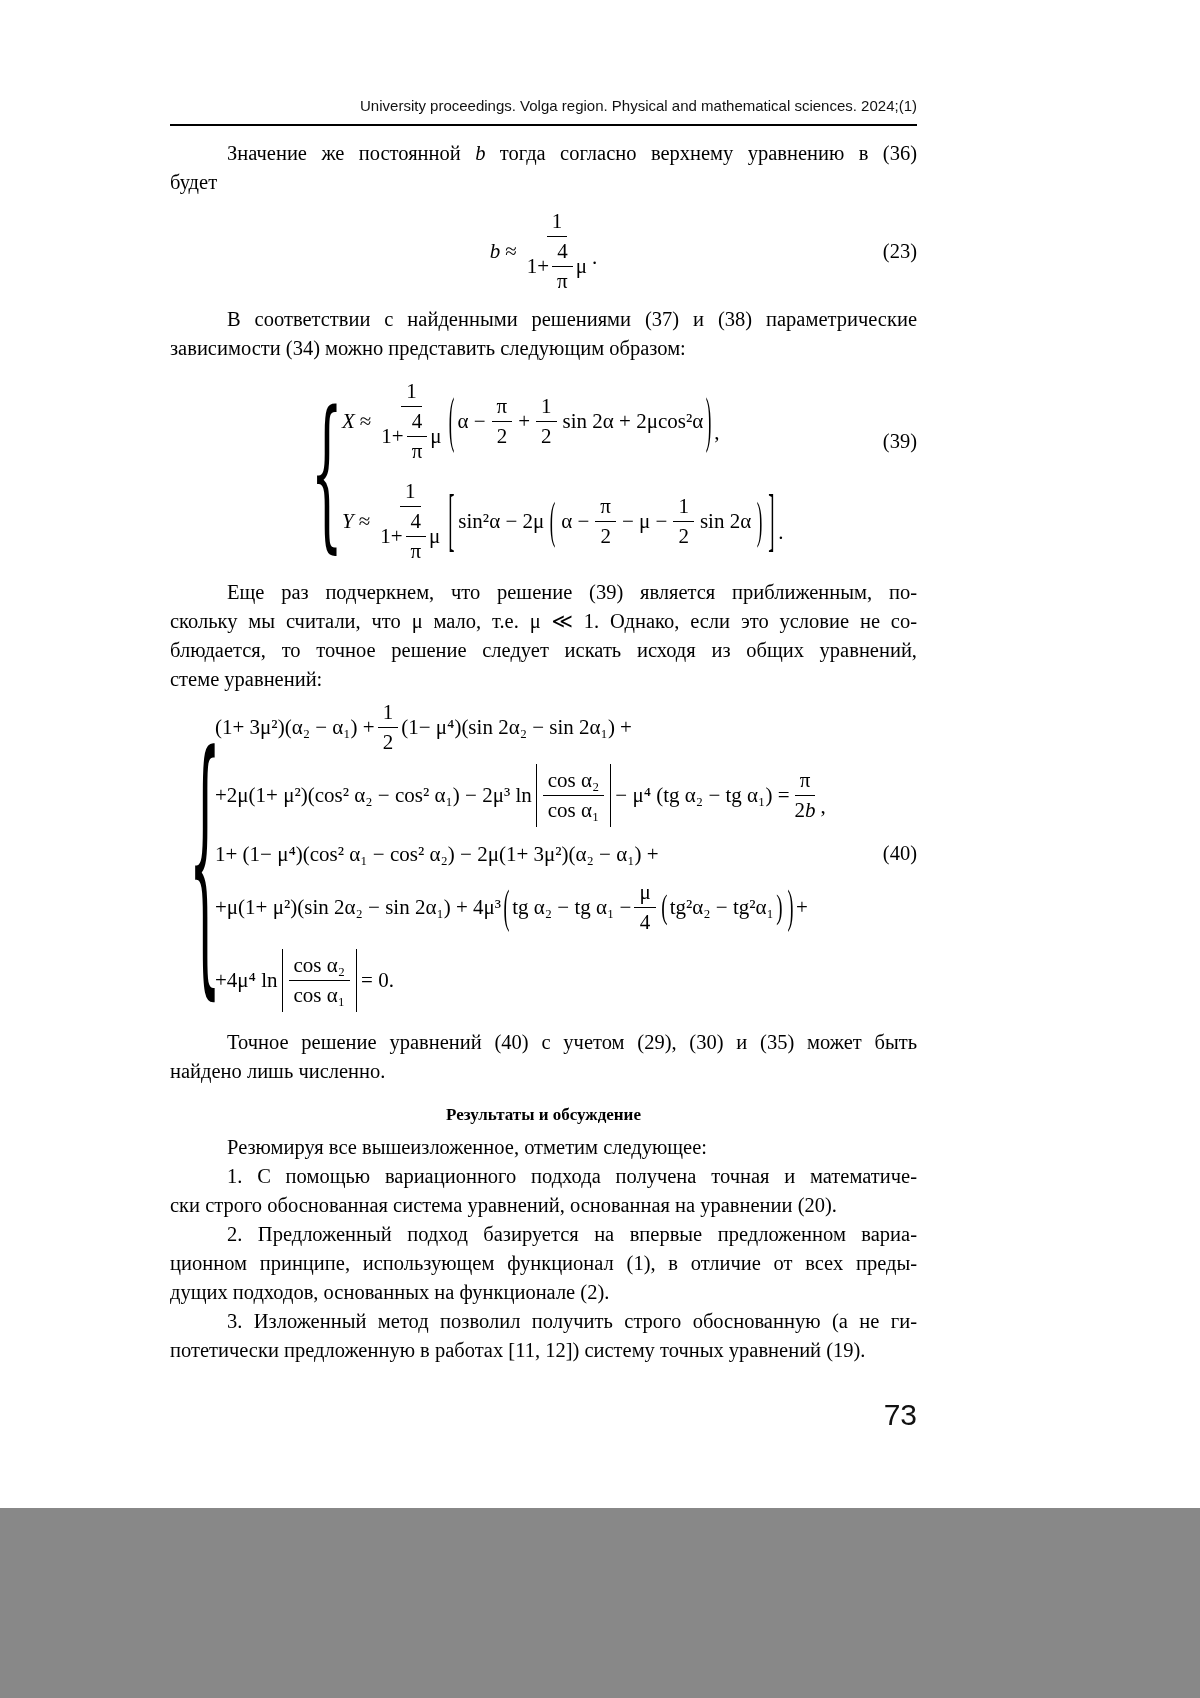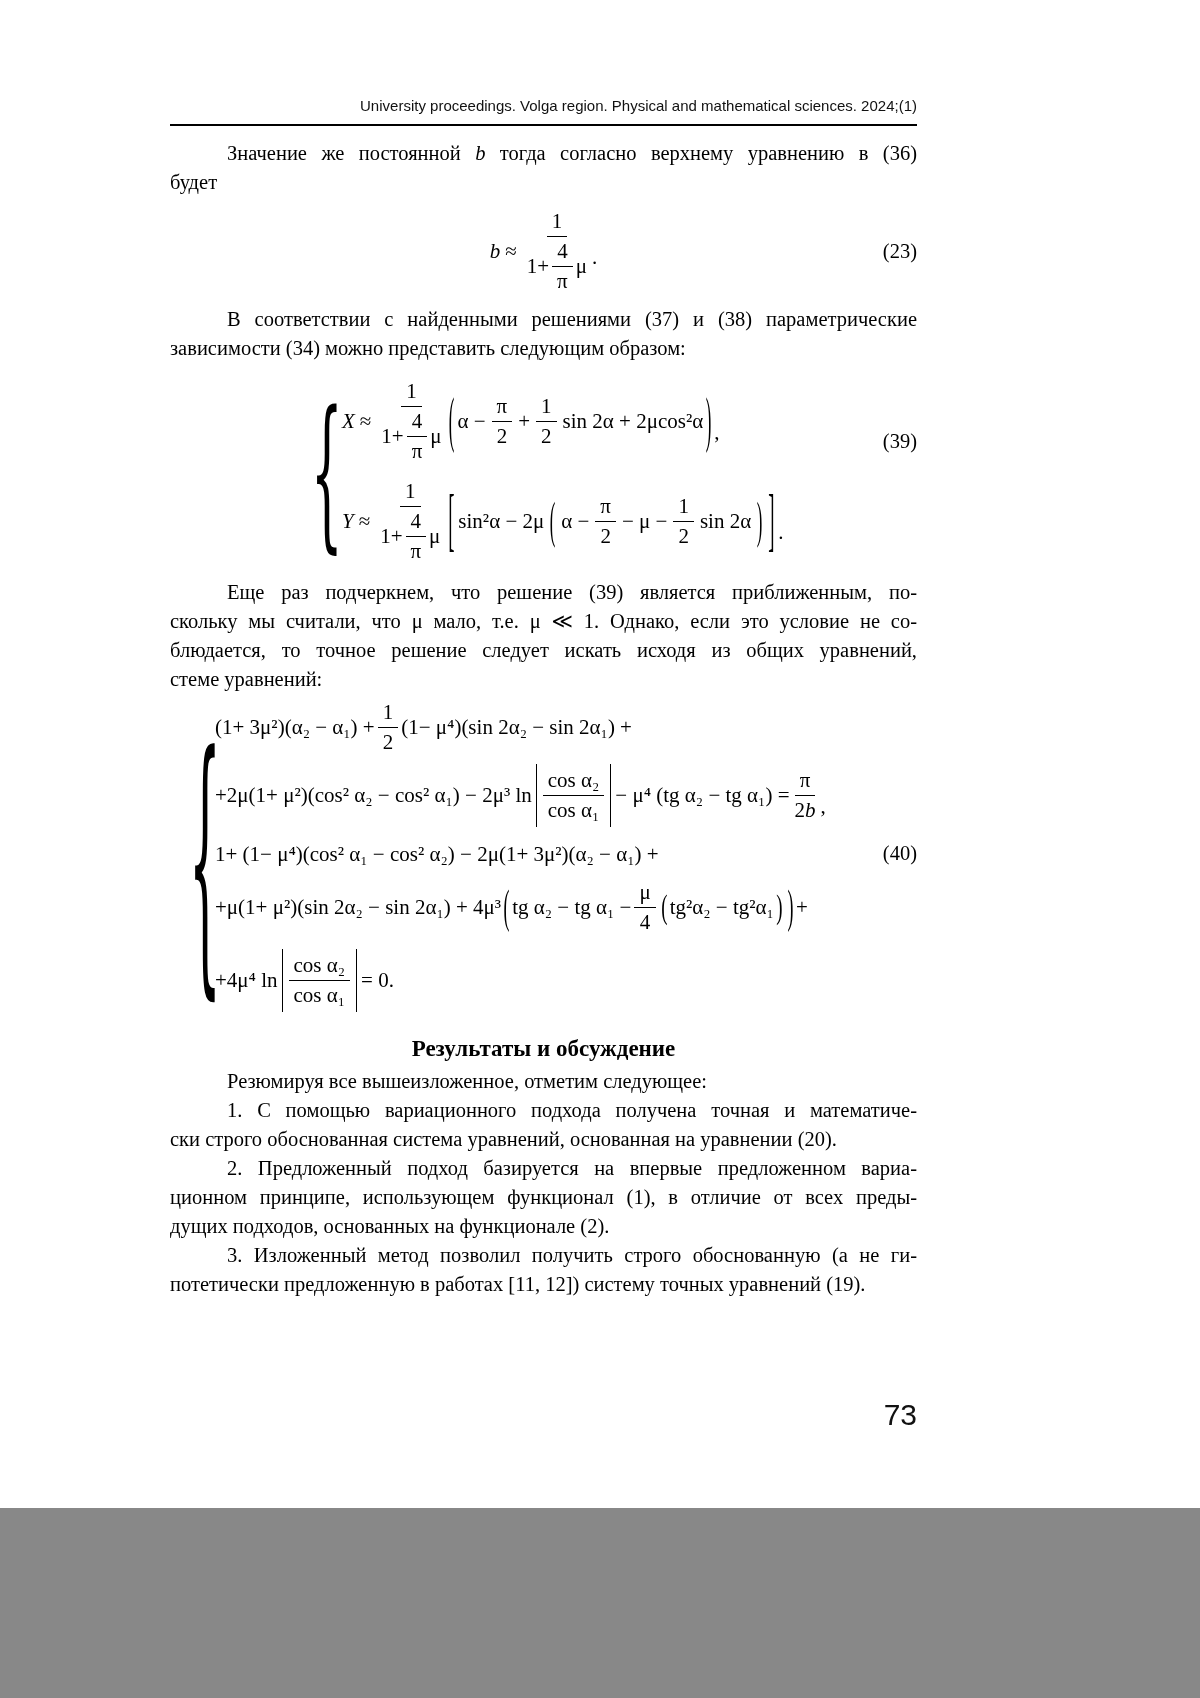--- a/index.html
+++ b/index.html
@@ -22,21 +22,21 @@
 
   
   .para { }
   .pline { width:747px; }
   .jline { text-align:justify; text-align-last:justify; }
   .lline { text-align:left; }
   .indent { text-indent:57px; }
   .mvar { font-style:italic; font-family:"Liberation Serif","DejaVu Serif",serif; }
 
   
-  .heading { text-align:center; font-weight:bold; font-size:23px; margin-top:14px; }
+  .heading { text-align:center; font-weight:bold; font-size:17px; margin-top:14px; }
 
   
   .eqrow, .sysline, .eline, .grp { display:flex; align-items:center; }
   .math-size { font-size:21px; }
   .grp { gap:3px; }
   .frac { display:inline-flex; flex-direction:column; align-items:center; margin:0 3px; }
   .ftop { display:inline-flex; align-items:center; justify-content:center;
           border-bottom:1.5px solid #000; padding:0 5px 1px; line-height:27px; }
   .fbot { display:inline-flex; align-items:center; justify-content:center;
           padding:1px 2px 0; line-height:27px; }
@@ -266,20 +266,22 @@
             <span class="frac">
               <span class="ftop">cos α₂</span>
               <span class="fbot">cos α₁</span>
             </span>
           </span>
         <span>= 0.</span>
       </div>
     </div>
 
     <div class="para p4">
+      <div class="pline jline indent">Точное решение уравнений (40) с учетом (29), (30) и (35) может быть</div>
+      <div class="pline lline">найдено лишь численно.</div>
     </div>
 
     <div class="heading">Результаты и обсуждение</div>
 
     <div class="para p5">
       <div class="pline lline indent">Резюмируя все вышеизложенное, отметим следующее:</div>
     </div>
     <div class="para item">
       <div class="pline jline indent">1. С помощью вариационного подхода получена точная и математиче-</div>
       <div class="pline lline">ски строго обоснованная система уравнений, основанная на уравнении (20).</div>

